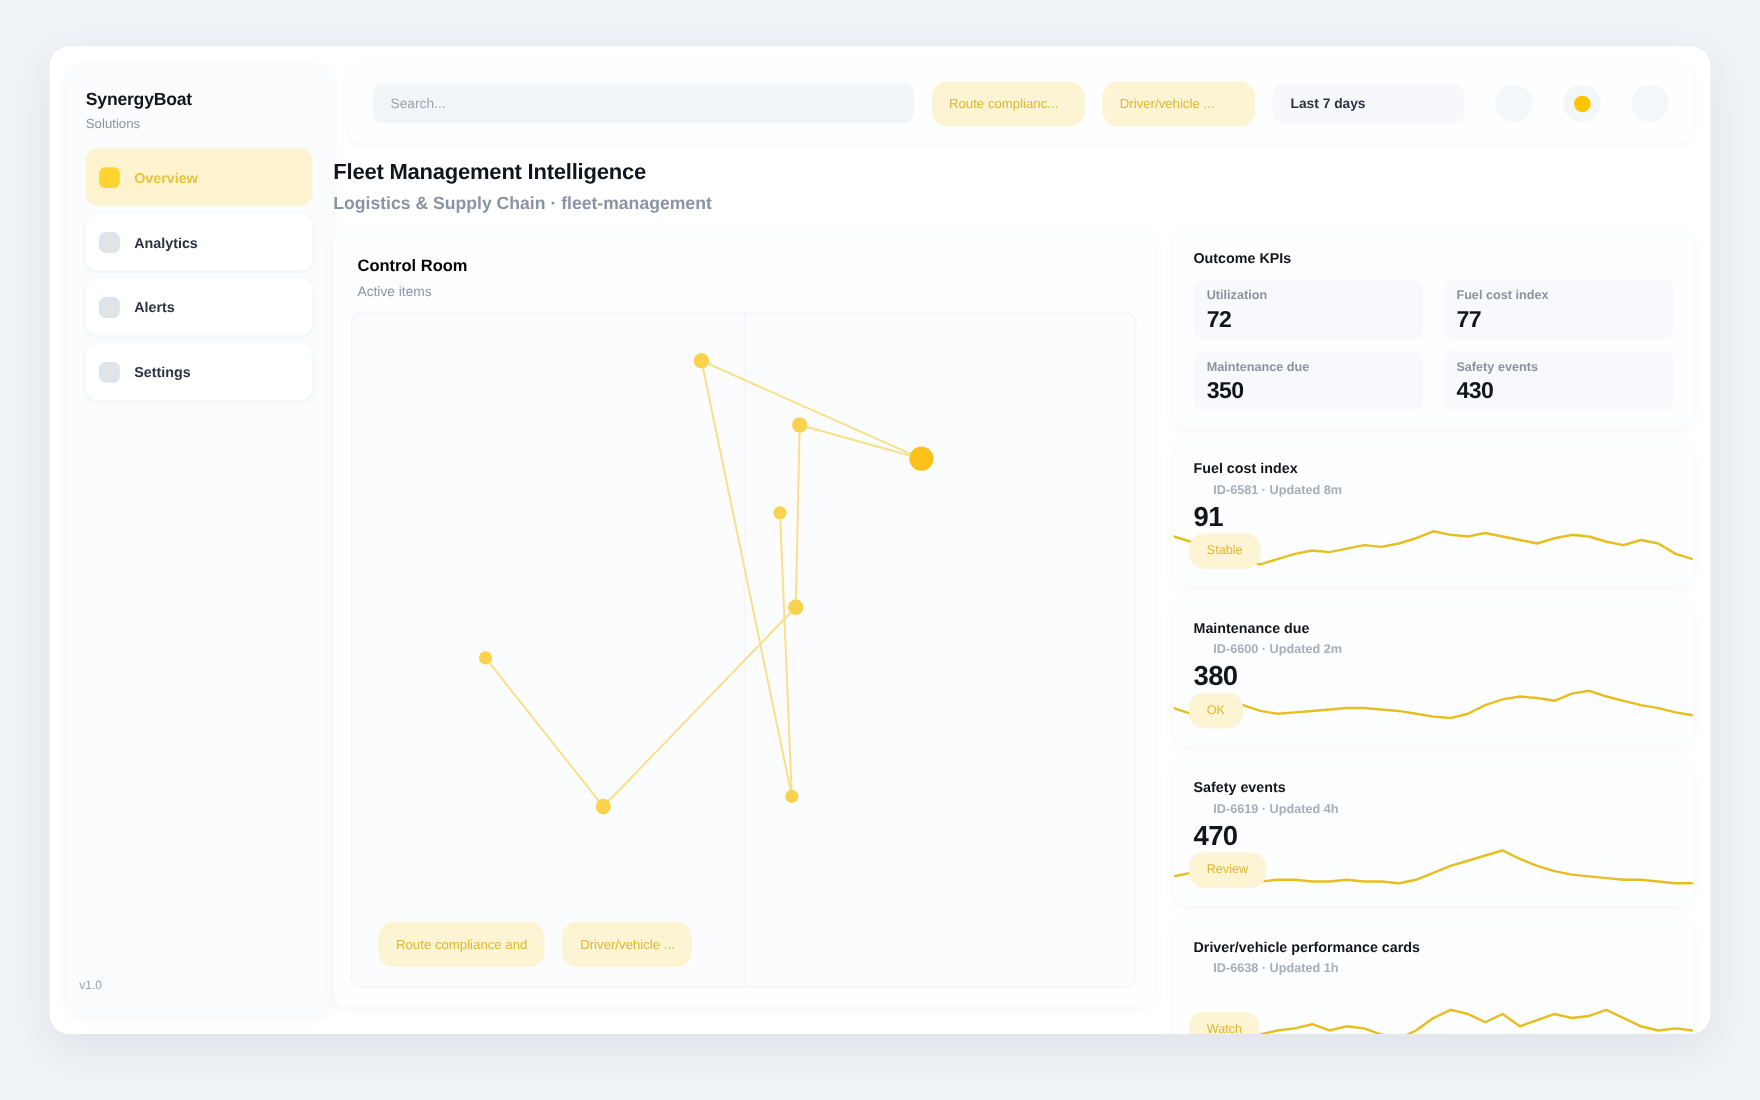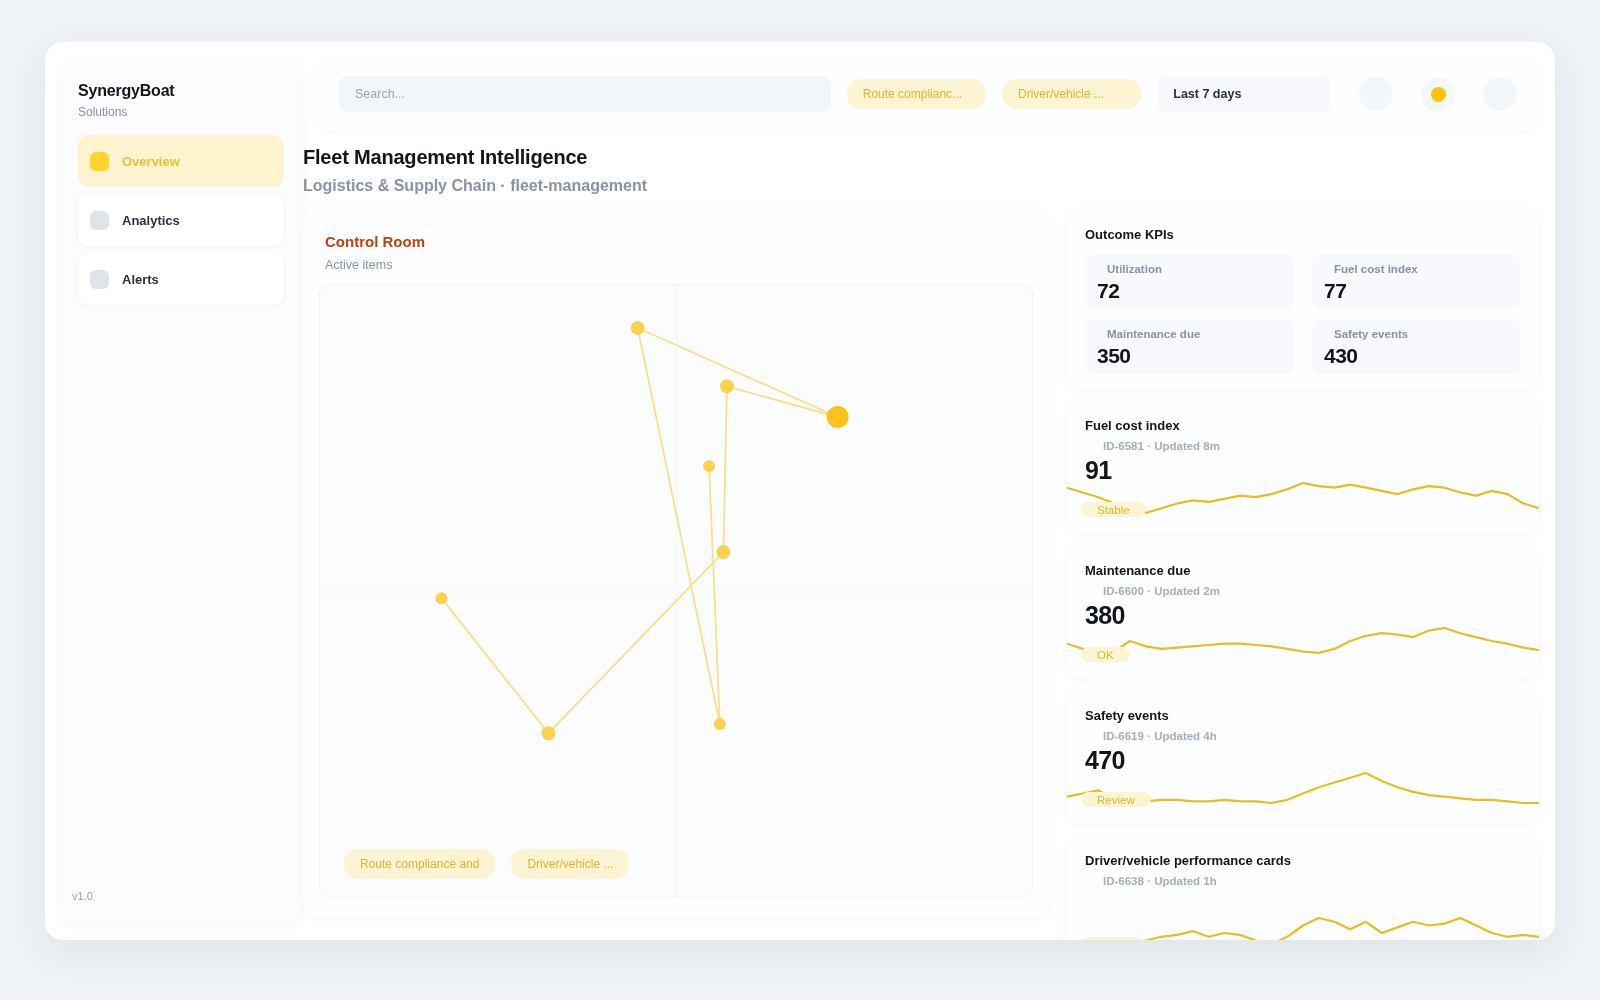--- a/index.html
+++ b/index.html
@@ -105,21 +105,21 @@
     height: 36px;
     background: #f3f6f9;
     border-radius: 9px;
     display: flex;
     align-items: center;
     padding: 0 16px;
     font-size: 12.5px;
     color: #9aa3b2;
   }
   .chip {
-    height: 30px;
+    height: 41px;
     border-radius: 14px;
     background: #fdf4d3;
     color: #ddb72f;
     font-size: 12px;
     display: flex;
     align-items: center;
     padding: 0 16px;
     white-space: nowrap;
     cursor: pointer;
   }
@@ -179,21 +179,21 @@
     width: 746px;
     height: 707px;
     background: #fdfeff;
     border-radius: 14px;
     box-shadow: 0 2px 12px rgba(35,45,65,0.045);
     padding: 24px 22px;
   }
   .panel-title {
     font-size: 15px;
     font-weight: bold;
-    color: #c2410c;
+    color: #000000;
   }
   .panel-sub {
     font-size: 12.5px;
     color: #8a93a3;
     margin-top: 8px;
   }
   .plot-area {
     position: absolute;
     left: 16px;
     top: 75px;
@@ -239,21 +239,20 @@
   }
   .kpi-cell {
     background: #f7f9fc;
     border-radius: 9px;
     padding: 9px 12px 6px 12px;
   }
   .kpi-label {
     font-size: 11.5px;
     font-weight: bold;
     color: #8a93a3;
-    margin-left: 10px;
   }
   .kpi-value {
     font-size: 21px;
     font-weight: bold;
     color: #12151c;
     margin-top: 4px;
     letter-spacing: -0.5px;
   }
 
   .metric-card {
@@ -282,21 +281,21 @@
     font-size: 25px;
     font-weight: bold;
     color: #12151c;
     margin-top: 4px;
     letter-spacing: -0.6px;
   }
   .metric-badge {
     position: absolute;
     left: 14px;
     bottom: 16px;
-    height: 15px;
+    height: 32px;
     border-radius: 13px;
     background: #fdf4d3;
     color: #ddb72f;
     font-size: 11.5px;
     display: flex;
     align-items: center;
     padding: 0 16px;
     z-index: 2;
     text-align: center;
   }
@@ -322,20 +321,24 @@
       <span class="nav-dot"></span>
       <span class="nav-label">Overview</span>
     </div>
     <div class="nav-item">
       <span class="nav-dot"></span>
       <span class="nav-label">Analytics</span>
     </div>
     <div class="nav-item">
       <span class="nav-dot"></span>
       <span class="nav-label">Alerts</span>
+    </div>
+    <div class="nav-item">
+      <span class="nav-dot"></span>
+      <span class="nav-label">Settings</span>
     </div>
 
     <div class="version">v1.0</div>
   </div>
 
   <div class="topbar">
     <div class="search-box">Search...</div>
     <div class="chip c1">Route complianc...</div>
     <div class="chip c2">Driver/vehicle ...</div>
     <div class="daterange">Last 7 days</div>

